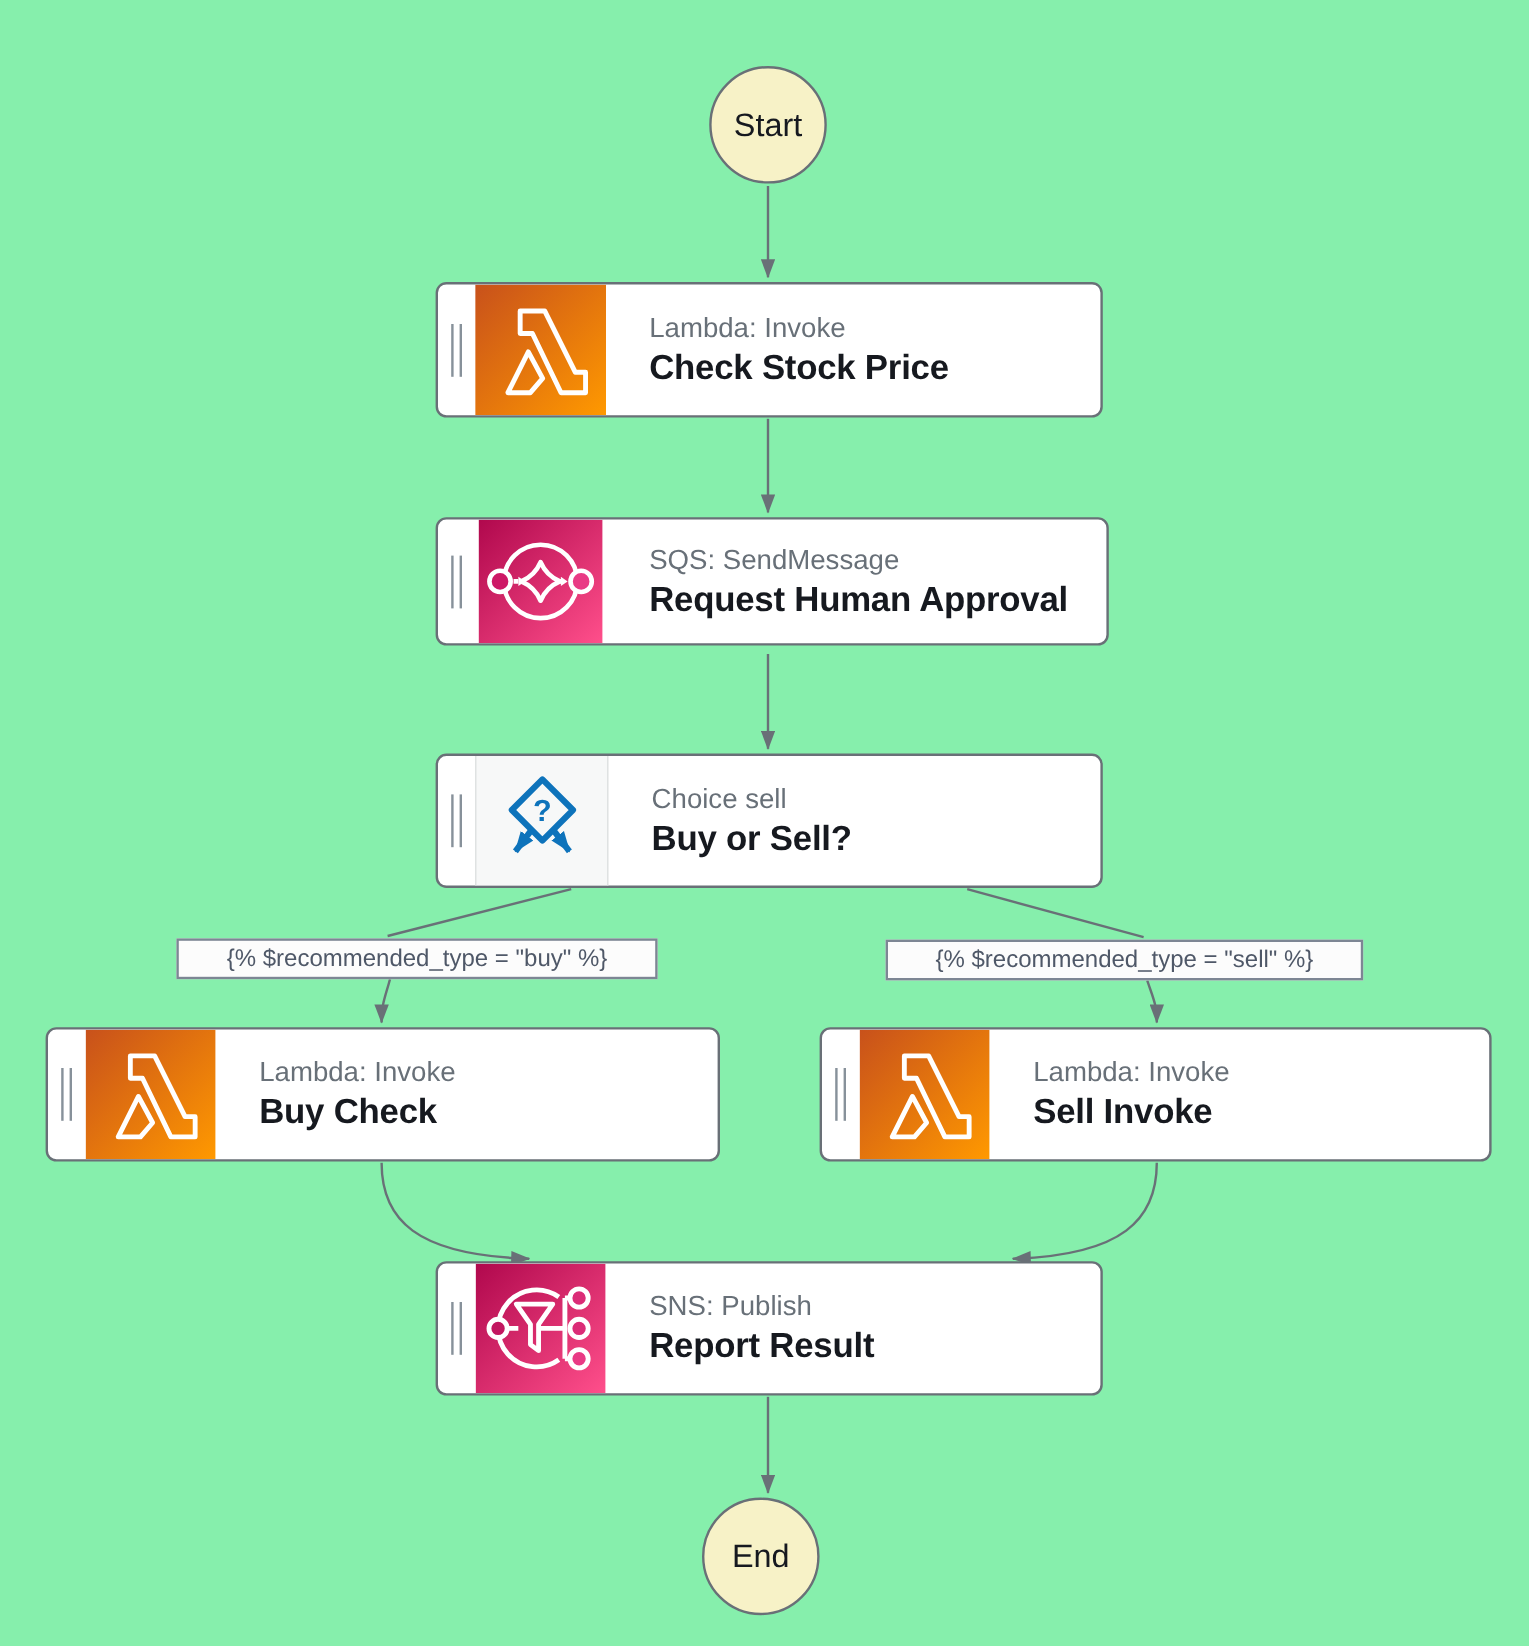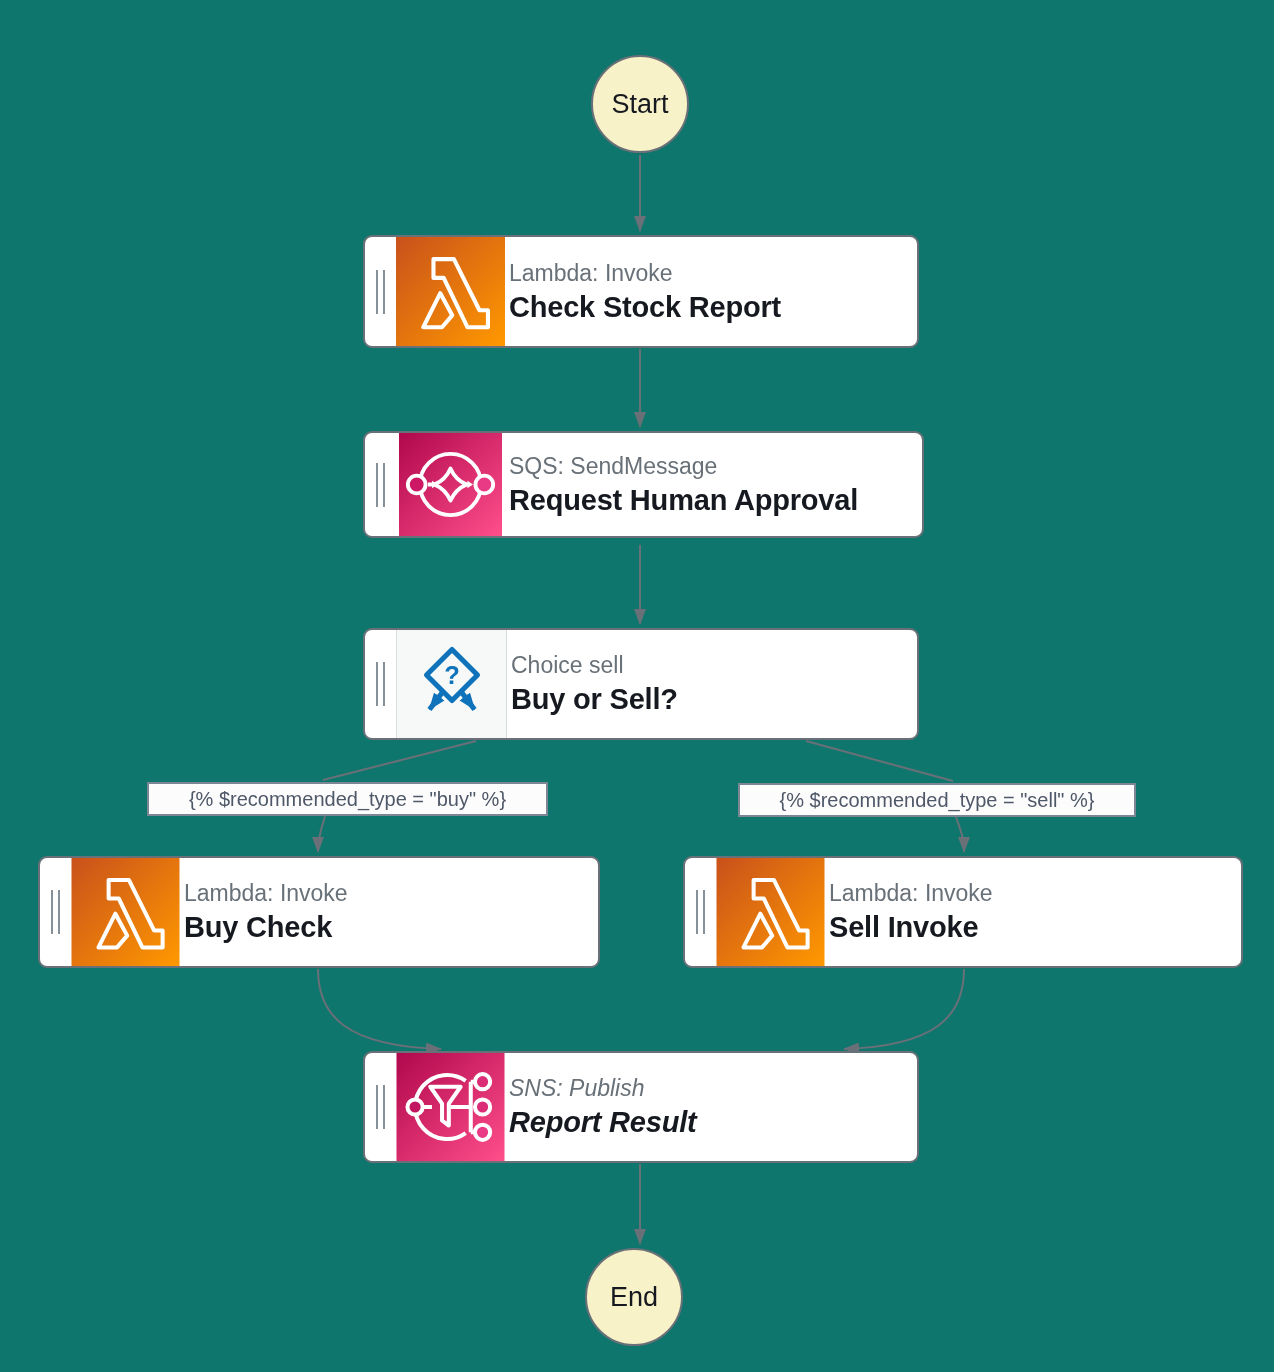--- a/index.html
+++ b/index.html
@@ -1,17 +1,17 @@
 <!DOCTYPE html>
 <html><head>
 <meta charset="utf-8">
 <style>
   html,body{margin:0;padding:0;background:#ffffff;}
   .canvas{
-    position:relative;width:1274px;height:1372px;background:#0f766e;overflow:hidden;
+    position:relative;width:1274px;height:1372px;background:#86efac;overflow:hidden;
     font-family:"Liberation Sans", sans-serif;
   }
   .wires{position:absolute;left:0;top:0;width:1274px;height:1372px;}
 
   .terminal{
     position:absolute;width:98px;height:98px;border-radius:50%;
     background:#F7F2C7;border:2px solid #697077;box-sizing:border-box;
     display:flex;align-items:center;justify-content:center;
     font-size:27px;color:#16191F;
   }
@@ -21,21 +21,21 @@
     box-sizing:border-box;display:flex;align-items:stretch;overflow:hidden;
   }
   .grip{flex:0 0 31px;display:flex;align-items:center;justify-content:center;gap:5px;}
   .grip i{display:block;width:2px;height:44px;background:#87919A;}
   .nicon{flex:0 0 109px;display:flex;align-items:center;justify-content:center;}
   .nicon svg{width:100%;height:100%;display:block;}
   .nicon.choice{
     background:#F7F8F8;border-left:1px solid #D9DDDD;border-right:1px solid #D9DDDD;
   }
   .nicon.choice svg{width:96px;height:96px;}
-  .ntext{display:flex;flex-direction:column;justify-content:center;padding-left:4px;gap:7px;min-width:0;}
+  .ntext{display:flex;flex-direction:column;justify-content:center;padding-left:36px;gap:7px;min-width:0;}
   .nsub{font-size:23px;color:#687078;line-height:1.05;}
   .ntitle{font-size:29px;font-weight:700;color:#16191F;line-height:1.05;letter-spacing:-0.2px;}
 
   .cond{
     position:absolute;height:34px;background:#FCFCFC;border:2px solid #7D8694;
     box-sizing:border-box;display:flex;align-items:center;justify-content:center;
     font-size:20px;color:#4F5868;white-space:nowrap;
   }
 </style>
 </head>
@@ -90,21 +90,21 @@
       <svg viewBox="0 0 64 64">
         <rect width="64" height="64" fill="url(#gradOrange)"></rect>
         <g fill="none" stroke="#ffffff" stroke-width="2.4" stroke-linejoin="round">
           <path d="M22,13 L34,13 L49,43 L54,43 L54,53 L42,53 L28,24 L22,24 Z"></path>
           <path d="M26,33 L33,46 L27,53 L16,53 Z"></path>
         </g>
       </svg>
     </div>
     <div class="ntext">
       <div class="nsub">Lambda: Invoke</div>
-      <div class="ntitle">Check Stock Report</div>
+      <div class="ntitle">Check Stock Price</div>
     </div>
   </div>
 
   <div class="node" style="left:363px;top:431px;width:561px;height:107px;">
     <div class="grip">
         <i></i>
         <i></i>
       </div>
     <div class="nicon">
       <svg viewBox="0 0 64 64">
@@ -188,21 +188,21 @@
           <path d="M26,33 L33,46 L27,53 L16,53 Z"></path>
         </g>
       </svg>
     </div>
     <div class="ntext">
       <div class="nsub">Lambda: Invoke</div>
       <div class="ntitle">Sell Invoke</div>
     </div>
   </div>
 
-  <div class="node" style="left:363px;top:1051px;width:556px;height:112px;font-style:italic;">
+  <div class="node" style="left:363px;top:1051px;width:556px;height:112px;">
     <div class="grip">
         <i></i>
         <i></i>
       </div>
     <div class="nicon">
       <svg viewBox="0 0 64 64">
         <rect width="64" height="64" fill="url(#gradPink)"></rect>
         <g fill="none" stroke="#ffffff" stroke-width="2.4" stroke-linejoin="round">
           <path d="M41,16.5 A19,19 0 1 0 41,47.5"></path>
           <path d="M20,20 L38,20 L31,30 L31,43 L27,40 L27,30 Z"></path>

